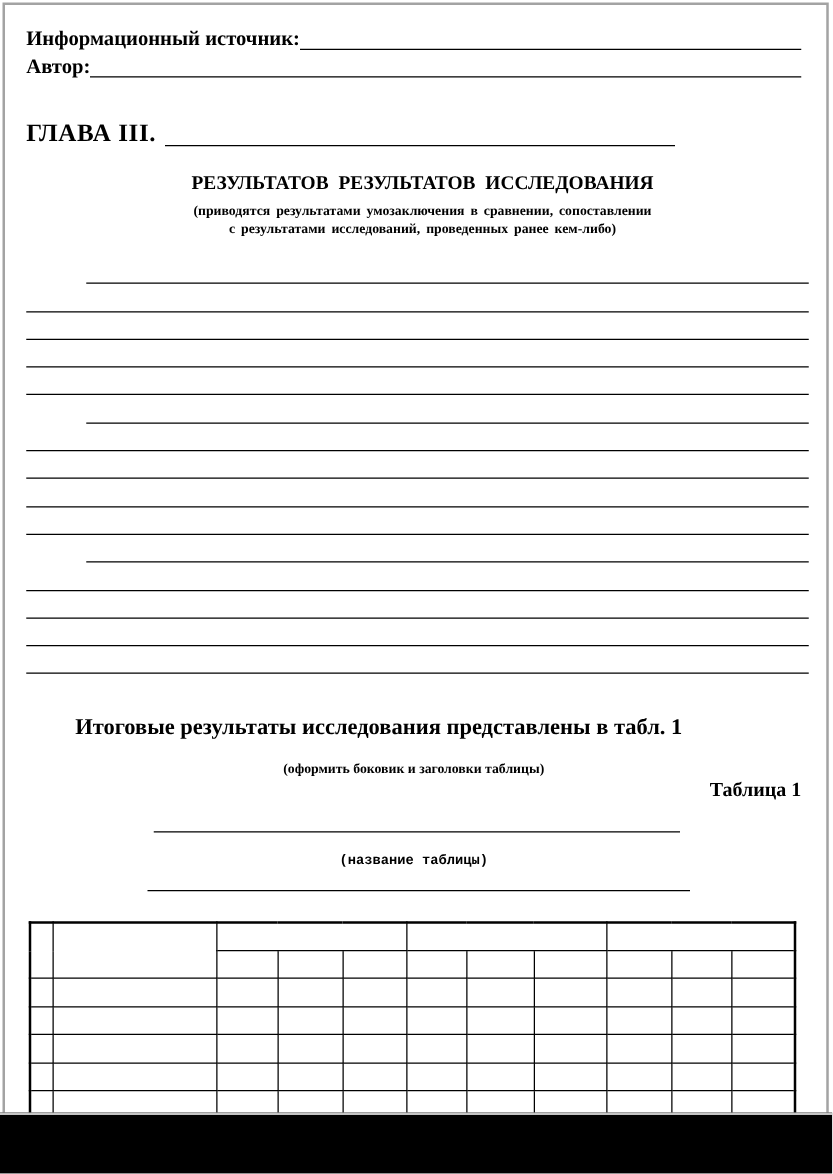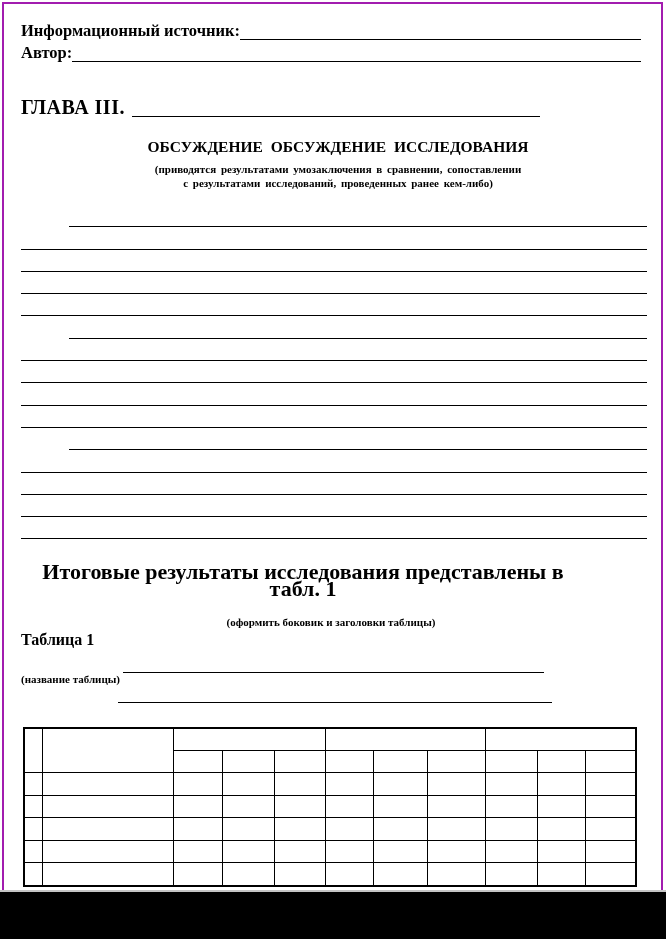--- a/index.html
+++ b/index.html
@@ -1,44 +1,44 @@
 <!DOCTYPE html>
 <html><head>
 <meta charset="utf-8">
 <style>
   html,body{margin:0;padding:0;background:#fff;}
   .sheet{position:relative;width:666px;height:939px;background:#ffffff;overflow:hidden;
          font-family:"Liberation Serif","DejaVu Serif",serif;color:#000;font-weight:bold;}
-  .frame{position:absolute;left:2px;top:2px;right:3px;bottom:45px;border:2px solid #a21caf;}
+  .frame{position:absolute;left:2px;top:2px;right:3px;bottom:45px;border:2px solid #a3a3a3;}
   .scan-band{position:absolute;left:0;right:0;bottom:0;height:47px;background:#000;border-top:2px solid #c4c4c4;}
   .content{position:absolute;left:0;top:0;right:0;bottom:0;padding:16px 20px 0 17px;}
 
   .field-row{display:flex;height:22px;line-height:21px;font-size:16.5px;}
   .field-row .lbl{white-space:nowrap;}
   .field-row .fill{flex:1;border-bottom:1.8px solid #000;margin-bottom:2px;}
 
   .chapter-row{display:flex;margin-top:34px;height:20px;line-height:19px;font-size:20px;letter-spacing:.5px;}
   .chapter-row .fill{width:408px;border-bottom:1.8px solid #000;margin-bottom:1px;margin-left:7px;}
 
   .discussion{padding-left:14px;text-align:center;}
   .disc-title{margin-top:20px;font-size:15.5px;word-spacing:4px;line-height:17px;}
   .disc-note{margin-top:7px;font-size:11px;word-spacing:2px;line-height:14px;}
 
   .wlines{margin-top:15px;margin-right:-6px;}
   .wline{height:21.3px;border-bottom:1.8px solid #000;}
   .wline.indent{margin-left:48px;}
 
-  .results-statement{margin-top:24px;text-align:center;padding-right:56px;font-size:22px;line-height:17px;}
+  .results-statement{margin-top:34px;text-align:center;padding-right:56px;font-size:18px;line-height:17px;}
   .results-note{margin-top:19px;text-align:center;font-size:11px;line-height:12px;}
-  .table-caption{margin-top:4px;text-align:left;font-size:16px;line-height:16px;}
+  .table-caption{margin-top:4px;text-align:right;font-size:16px;line-height:16px;}
 
   .nameline{height:0;border-bottom:1.8px solid #000;}
   .nameline.first{width:421px;margin:24px 0 0 102px;}
   .nameline.second{width:434px;margin:17px 0 0 97px;}
-  .name-note{margin-top:0;text-align:left;font-size:11px;line-height:12px;}
+  .name-note{margin-top:17px;text-align:center;font-size:11px;line-height:12px;font-family:Liberation Mono, monospace;}
 
   table.grid{margin:24px 0 0 2px;border-collapse:collapse;table-layout:fixed;width:612px;border:2px solid #000;}
   table.grid td{border:1.5px solid #000;padding:0;}
   tr.h1 td{height:21px;}
   tr.h2 td{height:21px;}
   tr.body td{height:21.5px;}
 </style>
 </head>
 <body>
 
@@ -54,21 +54,21 @@
         <span class="lbl">Автор:</span>
         <span class="fill"></span>
       </div>
 
       <div class="chapter-row">
         <span class="lbl">ГЛАВА III.</span>
         <span class="fill"></span>
       </div>
 
       <div class="discussion">
-        <div class="disc-title">ОБСУЖДЕНИЕ ОБСУЖДЕНИЕ ИССЛЕДОВАНИЯ</div>
+        <div class="disc-title">РЕЗУЛЬТАТОВ РЕЗУЛЬТАТОВ ИССЛЕДОВАНИЯ</div>
         <div class="disc-note">
           <div>(приводятся результатами умозаключения в сравнении, сопоставлении</div>
           <div>с результатами исследований, проведенных ранее кем-либо)</div>
         </div>
       </div>
 
       <div class="wlines">
         <div class="wline indent"></div>
         <div class="wline"></div>
         <div class="wline"></div>

